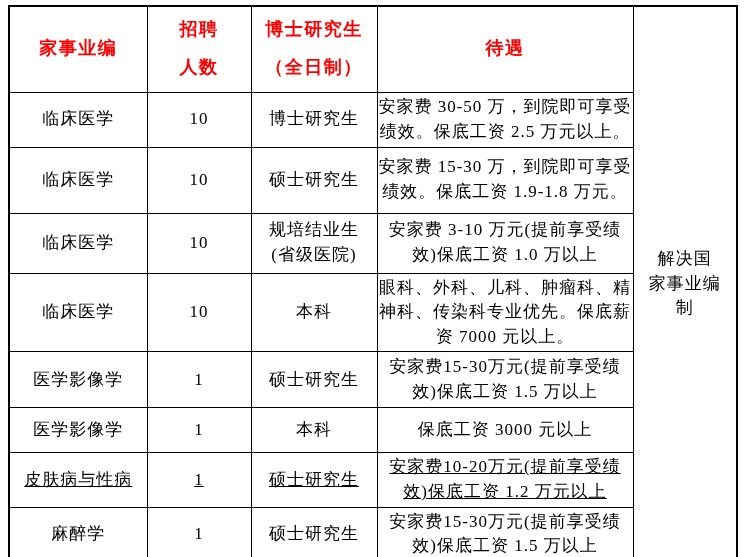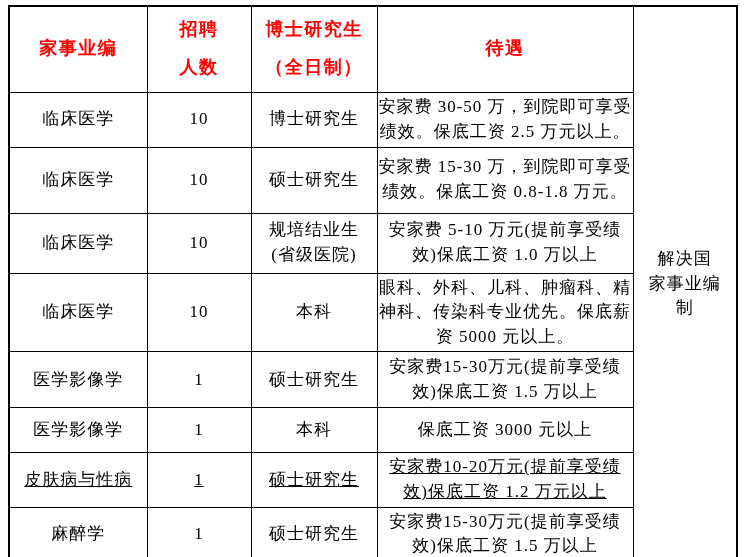--- a/index.html
+++ b/index.html
@@ -98,34 +98,34 @@
       <tr class="r1">
         <td>临床医学</td>
         <td>10</td>
         <td>博士研究生</td>
         <td class="treatment">安家费 30-50 万，到院即可享受绩效。保底工资 2.5 万元以上。</td>
       </tr>
       <tr class="r2">
         <td>临床医学</td>
         <td>10</td>
         <td>硕士研究生</td>
-        <td class="treatment">安家费 15-30 万，到院即可享受绩效。保底工资 0.8-1.8 万元。</td>
+        <td class="treatment">安家费 15-30 万，到院即可享受绩效。保底工资 1.9-1.8 万元。</td>
       </tr>
       <tr class="r3">
         <td>临床医学</td>
         <td>10</td>
         <td>规培结业生
 (省级医院)</td>
-        <td class="treatment">安家费 5-10 万元(提前享受绩效)保底工资 1.0 万以上</td>
+        <td class="treatment">安家费 3-10 万元(提前享受绩效)保底工资 1.0 万以上</td>
       </tr>
       <tr class="r4">
         <td>临床医学</td>
         <td>10</td>
         <td>本科</td>
-        <td class="treatment">眼科、外科、儿科、肿瘤科、精神科、传染科专业优先。保底薪资 5000 元以上。</td>
+        <td class="treatment">眼科、外科、儿科、肿瘤科、精神科、传染科专业优先。保底薪资 7000 元以上。</td>
       </tr>
       <tr class="r5">
         <td>医学影像学</td>
         <td>1</td>
         <td>硕士研究生</td>
         <td class="treatment">安家费15-30万元(提前享受绩效)保底工资 1.5 万以上</td>
       </tr>
       <tr class="r6">
         <td>医学影像学</td>
         <td>1</td>

